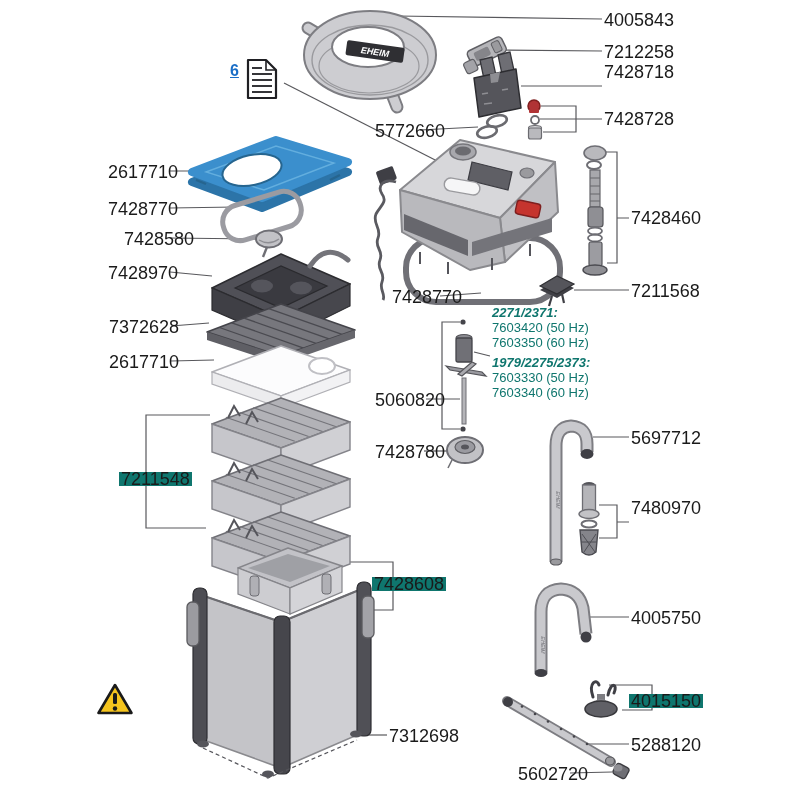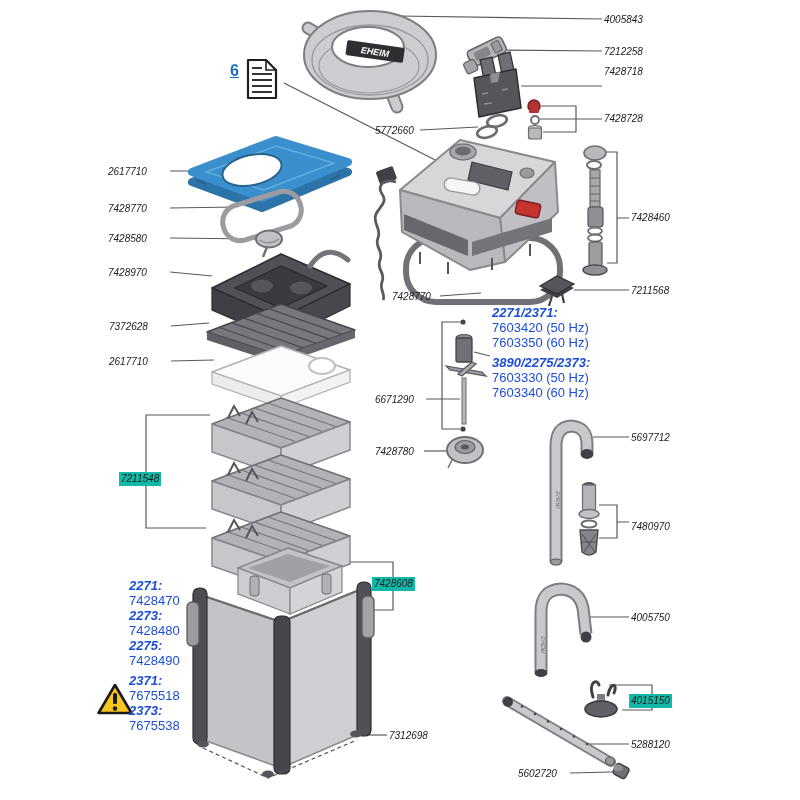--- a/index.html
+++ b/index.html
@@ -2,27 +2,27 @@
 <html><head>
 <meta charset="utf-8">
 <style>
   html,body { margin:0; padding:0; background:#ffffff; }
   .canvas {
     position:relative; width:800px; height:800px; background:#ffffff;
     font-family:"Liberation Sans", sans-serif; overflow:hidden;
   }
   svg.art { position:absolute; left:0; top:0; z-index:1; }
   .lbl {
-    position:absolute; z-index:3; font-size:10px; line-height:14px;
-    color:#1a1a1a; white-space:nowrap;font-style:italic;
+    position:absolute; z-index:3; font-size:18px; line-height:14px;
+    color:#1a1a1a; white-space:nowrap;
   }
   .lbl.r { width:62px; text-align:left; }
-  .wbg { background:#14b8a6; padding:0 2px; }
+  .wbg { background:#0f766e; padding:0 2px; }
   .bi { font-weight:bold; font-style:italic; }
-  .tblock { position:absolute; z-index:3; font-size:13px; line-height:15px; color:#1d4ed8; white-space:nowrap; }
+  .tblock { position:absolute; z-index:3; font-size:13px; line-height:15px; color:#0f766e; white-space:nowrap; }
   .tblock .gap { height:5px; }
   .manual-ref {
     position:absolute; z-index:3; font-size:16px; font-weight:bold;
     color:#1a6ec7; text-decoration:underline; cursor:pointer;
   }
 </style>
 </head>
 <body>
 
 <div class="canvas">
@@ -361,57 +361,44 @@
 <div class="manual-ref" style="left:230px;top:62px">6</div>
 
 <div class="lbl" style="left:604px;top:13px">4005843</div>
 <div class="lbl" style="left:604px;top:45px">7212258</div>
 <div class="lbl" style="left:604px;top:65px">7428718</div>
 <div class="lbl" style="left:604px;top:112px">7428728</div>
 <div class="lbl" style="left:375px;top:124px">5772660</div>
 
 <div class="lbl r" style="left:108px;top:165px">2617710</div>
 <div class="lbl r" style="left:108px;top:202px">7428770</div>
-<div class="lbl r" style="left:108px;top:232px">7428580</div>
+<div class="lbl r" style="left:124px;top:232px">7428580</div>
 <div class="lbl r" style="left:108px;top:266px">7428970</div>
 <div class="lbl r" style="left:109px;top:320px">7372628</div>
 <div class="lbl r" style="left:109px;top:355px">2617710</div>
 <div class="lbl wbg" style="left:119px;top:472px">7211548</div>
 
 <div class="lbl" style="left:631px;top:211px">7428460</div>
 <div class="lbl" style="left:631px;top:284px">7211568</div>
 <div class="lbl" style="left:392px;top:290px">7428770</div>
-<div class="lbl" style="left:375px;top:393px">6671290</div>
+<div class="lbl" style="left:375px;top:393px">5060820</div>
 <div class="lbl" style="left:375px;top:445px">7428780</div>
 <div class="lbl" style="left:631px;top:431px">5697712</div>
-<div class="lbl" style="left:631px;top:520px">7480970</div>
+<div class="lbl" style="left:631px;top:501px">7480970</div>
 <div class="lbl" style="left:631px;top:611px">4005750</div>
 <div class="lbl wbg" style="left:629px;top:694px">4015150</div>
 <div class="lbl" style="left:631px;top:738px">5288120</div>
 <div class="lbl" style="left:518px;top:767px">5602720</div>
 <div class="lbl wbg" style="left:372px;top:577px">7428608</div>
 <div class="lbl" style="left:389px;top:729px">7312698</div>
 
 <div class="tblock" style="left:492px;top:305px">
   <div class="bi">2271/2371:</div>
   <div>7603420 (50 Hz)</div>
   <div>7603350 (60 Hz)</div>
   <div class="gap"></div>
-  <div class="bi">3890/2275/2373:</div>
+  <div class="bi">1979/2275/2373:</div>
   <div>7603330 (50 Hz)</div>
   <div>7603340 (60 Hz)</div>
 </div>
 
-<div class="tblock" style="left:129px;top:578px">
-  <div class="bi">2271:</div>
-  <div>7428470</div>
-  <div class="bi">2273:</div>
-  <div>7428480</div>
-  <div class="bi">2275:</div>
-  <div>7428490</div>
-  <div class="gap"></div>
-  <div class="bi">2371:</div>
-  <div>7675518</div>
-  <div class="bi">2373:</div>
-  <div>7675538</div>
+
 </div>
 
-</div>
-
 </body></html>

